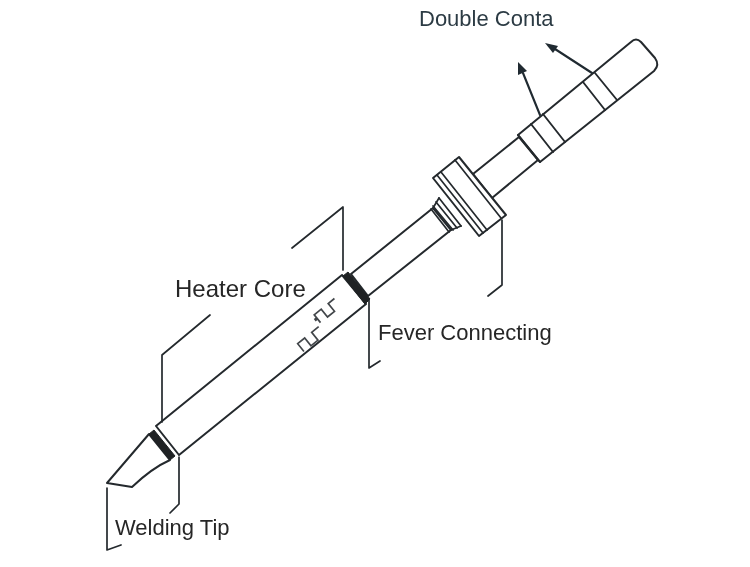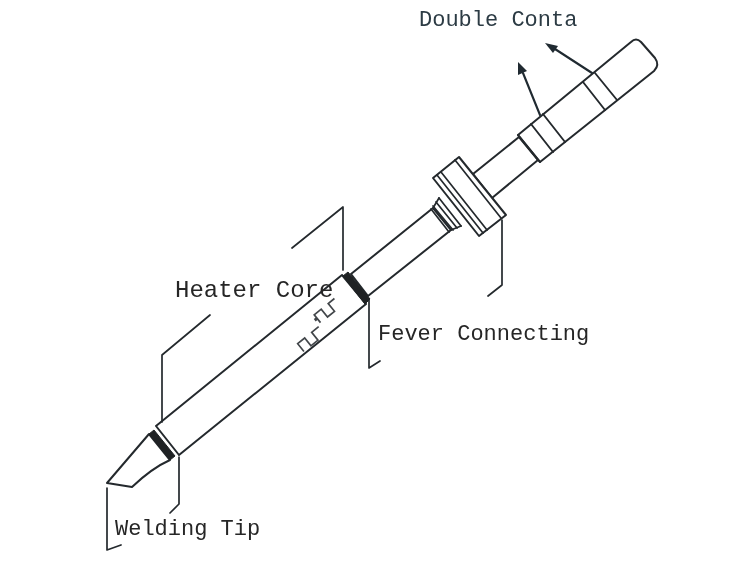--- a/index.html
+++ b/index.html
@@ -6,21 +6,21 @@
     margin: 0;
     padding: 0;
     background: #ffffff;
   }
   .stage {
     position: relative;
     width: 750px;
     height: 567px;
     background: #ffffff;
     overflow: hidden;
-    font-family: Liberation Mono, monospace;
+    font-family: Liberation Sans, sans-serif;
   }
   svg { display: block; }
   .outline {
     fill: #ffffff;
     stroke: #24292d;
     stroke-width: 2;
     stroke-linejoin: round;
   }
   .thin-line {
     fill: none;

